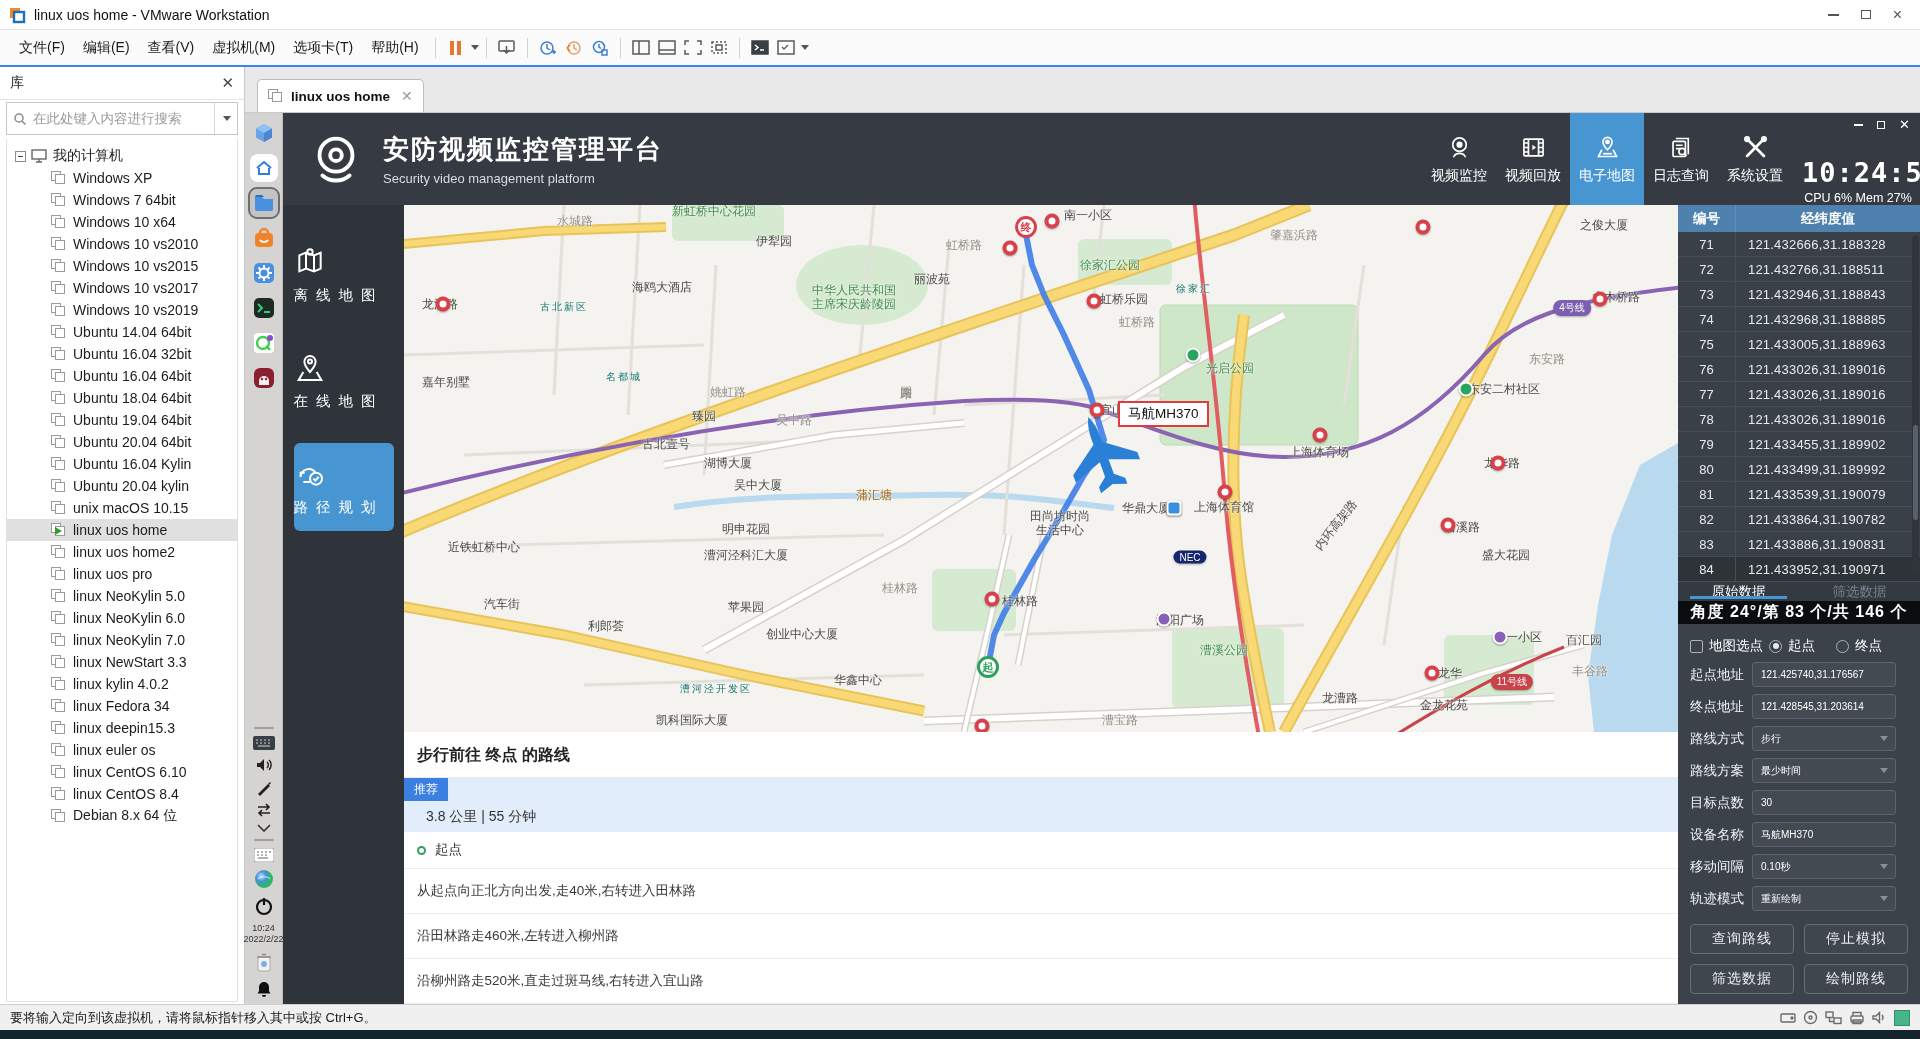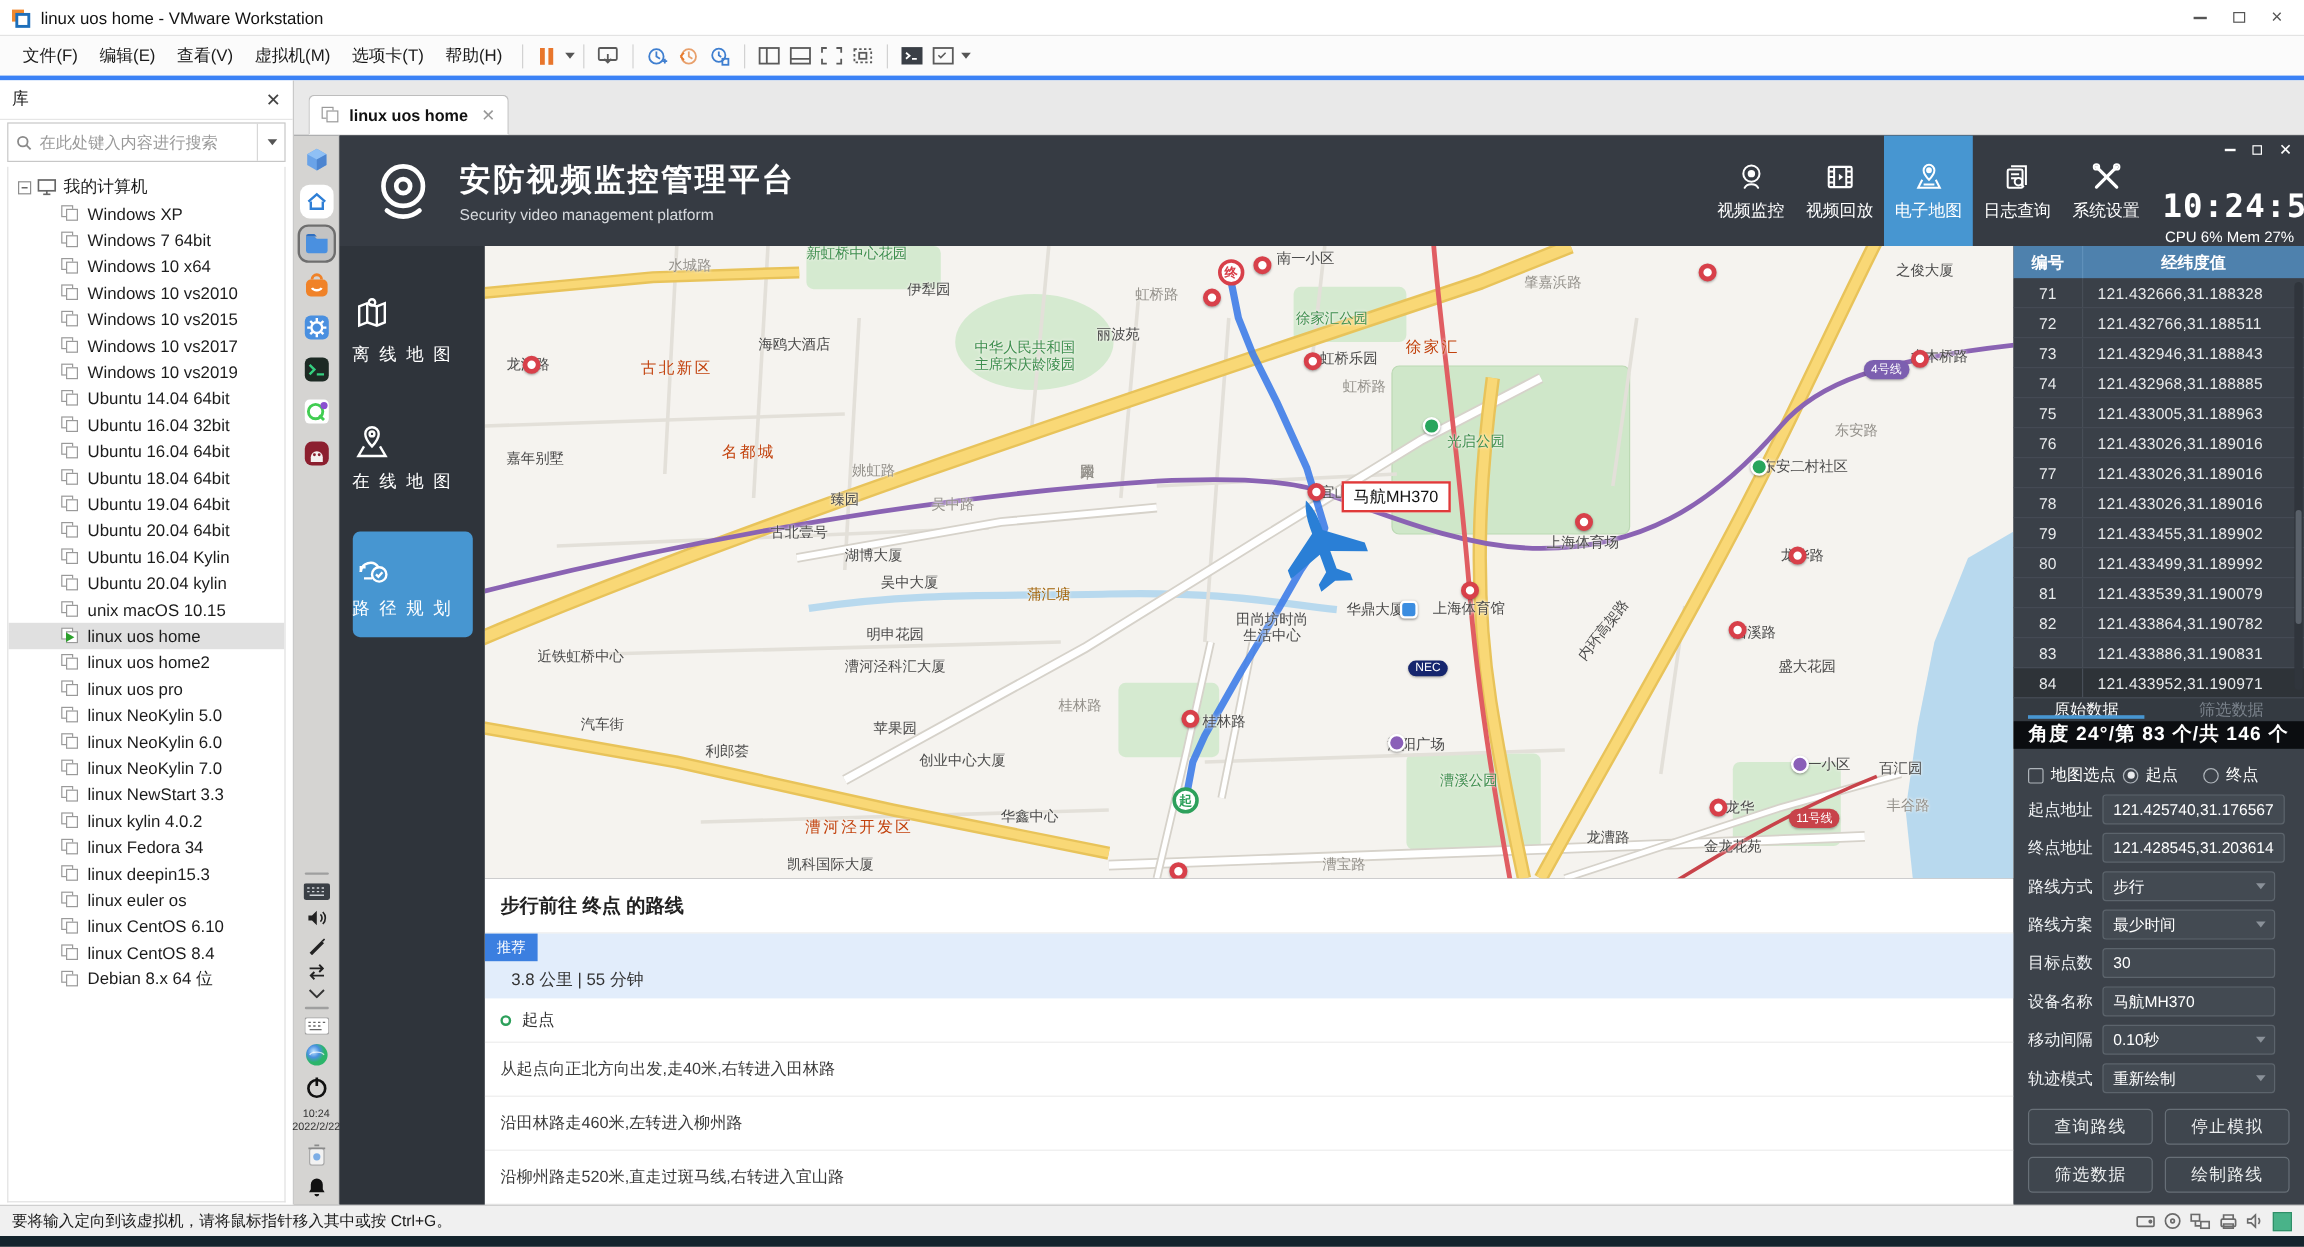--- a/index.html
+++ b/index.html
@@ -7,21 +7,21 @@
   .win{position:relative;width:1920px;height:1039px;background:#fff;font-size:14px}
 
   
   .titlebar{position:absolute;left:0;top:0;width:100%;height:30px;background:#fff;border-bottom:1px solid #e3e3e3;display:flex;align-items:center;padding:0 8px;color:#111}
   .titlebar .ttl{margin-left:8px;font-size:14px}
   .winbtns{margin-left:auto;display:flex;gap:22px;align-items:center;color:#555;padding-right:10px}
   .wb-min{width:11px;height:2px;background:#555}
   .wb-max{width:10px;height:9px;border:1.5px solid #555}
   .wb-x{font-size:16px;line-height:1;color:#555}
 
-  .menubar{position:absolute;left:0;top:30px;width:100%;height:37px;background:#fbfbfb;border-bottom:4px solid #3b82f6;display:flex;align-items:center;padding:0 10px;color:#1a1a1a}
+  .menubar{position:absolute;left:0;top:30px;width:100%;height:37px;background:#fbfbfb;border-bottom:2px solid #3b82f6;display:flex;align-items:center;padding:0 10px;color:#1a1a1a}
   .mi{padding:4px 9px;font-size:14px;cursor:default}
   .tb-sep{width:1px;height:20px;background:#d2d2d2;margin:0 7px}
   .tbi{display:flex;align-items:center;justify-content:center;width:26px;height:24px}
   .pausebars{display:flex;gap:3px}
   .pausebars i{display:block;width:4px;height:14px;background:#e8762c}
   .caret{width:0;height:0;border-left:4px solid transparent;border-right:4px solid transparent;border-top:5px solid #555;margin-left:2px}
   .tbi svg{stroke:#5a5a5a;fill:none;stroke-width:1.5}
 
   
   .body{position:absolute;left:0;top:67px;width:1920px;height:937px;display:flex}
@@ -82,21 +82,21 @@
   .appsidebar{width:121px;background:#2f343b;display:flex;flex-direction:column;align-items:center;padding-top:26px;gap:18px;flex:0 0 121px}
   .sbtn{width:100px;height:88px;display:flex;flex-direction:column;justify-content:center;gap:8px;color:#fff;font-size:14.5px;letter-spacing:2px;border-radius:6px;white-space:nowrap}
   .sbtn.active{background:#4796d1}
   .sbtn svg{stroke:#fff;fill:none;stroke-width:1.5}
 
   .center{flex:1;display:flex;flex-direction:column;min-width:0}
   .map{position:relative;width:100%;height:527px;background:#f5f3ef;overflow:hidden;flex:0 0 527px}
   .map svg.base{position:absolute;left:0;top:0}
   .mlbl{position:absolute;transform:translate(-50%,-50%);font-size:12px;color:#4a4a4a;white-space:pre-line;text-align:center;line-height:1.2;text-shadow:0 0 2px #f5f3ef,0 0 3px #f5f3ef}
   .c-road{color:#93908a}
-  .c-big{color:#c2410c;font-size:13px;letter-spacing:2px}
+  .c-big{color:#0f766e;font-size:10px;letter-spacing:2px}
   .c-green{color:#3e8f4e}
   .c-water{color:#a16207}
   .c-diag{transform:translate(-50%,-50%) rotate(-52deg)}
   .c-vroad{writing-mode:vertical-lr;color:#93908a}
   .mk{position:absolute;width:15px;height:15px;border-radius:50%;transform:translate(-50%,-50%);box-shadow:0 1px 2px rgba(0,0,0,.35)}
   .mk.red{background:#fff;border:4px solid #d8404a}
   .mk.green{background:#27a55c;border:2px solid #fff}
   .mk.purple{background:#8a5fb8;border:2px solid #fff}
   .mk.blue{background:#3b8de0;border:2px solid #fff;border-radius:4px}
   .badge-line{position:absolute;transform:translate(-50%,-50%);color:#fff;font-size:10px;padding:1px 6px;border-radius:8px;white-space:nowrap;box-shadow:0 1px 2px rgba(0,0,0,.3)}
@@ -132,21 +132,21 @@
   .dtab.active::after{content:"";position:absolute;left:12px;right:12px;bottom:2px;height:3px;background:#4796d1}
   .anglebar{height:35px;background:#0b0d10;display:flex;align-items:center;justify-content:center;font-size:16px;font-weight:bold;color:#fff;letter-spacing:1px}
   .formarea{padding:8px 24px 0 12px;flex:1}
   .ckrow{display:flex;align-items:center;height:28px;font-size:13.5px;gap:6px;margin-bottom:2px}
   .ckbox{width:13px;height:13px;border:1.5px solid #aeb4ba;background:transparent;border-radius:2px}
   .radio{width:13px;height:13px;border:1.5px solid #aeb4ba;border-radius:50%;position:relative}
   .radio.on::after{content:"";position:absolute;left:2.5px;top:2.5px;width:6px;height:6px;border-radius:50%;background:#e8eaec}
   .ckrow .sp{flex:1}
   .frow{display:flex;align-items:center;margin-bottom:7px}
   .frow .fl{width:62px;font-size:13.5px;color:#f0f2f4;flex:0 0 62px}
-  .frow .fv{flex:1;height:25px;background:#434a52;border:1px solid #5c646c;border-radius:3px;display:flex;align-items:center;padding:0 8px;font-size:13px;color:#fff;position:relative}
+  .frow .fv{flex:1;height:25px;background:#434a52;border:1px solid #5c646c;border-radius:3px;display:flex;align-items:center;padding:0 8px;font-size:10px;color:#fff;position:relative}
   .frow .fv .fcaret{position:absolute;right:7px;width:0;height:0;border-left:4px solid transparent;border-right:4px solid transparent;border-top:5px solid #8a9199;display:none}
   .frow.t-select .fv .fcaret{display:block}
   .btngrid{display:grid;grid-template-columns:1fr 1fr;gap:10px;padding:6px 12px 10px 12px}
   .abtn{height:30px;background:#3f464e;border:1px solid #676f77;border-radius:4px;color:#eceeef;font-size:14px;display:flex;align-items:center;justify-content:center;letter-spacing:1px}
 
   
   .statusbar{position:absolute;left:0;top:1004px;width:100%;height:26px;background:#f0f0f0;border-top:1px solid #cfcfcf;display:flex;align-items:center;padding:0 10px;font-size:13px;color:#1a1a1a}
   .sbicons{margin-left:auto;display:flex;align-items:center;gap:7px}
   .sbicons svg{stroke:#6b6b6b;fill:none;stroke-width:1.4}
   .vmind{width:16px;height:16px;background:#49b389;border:1px solid #2f8f68}

